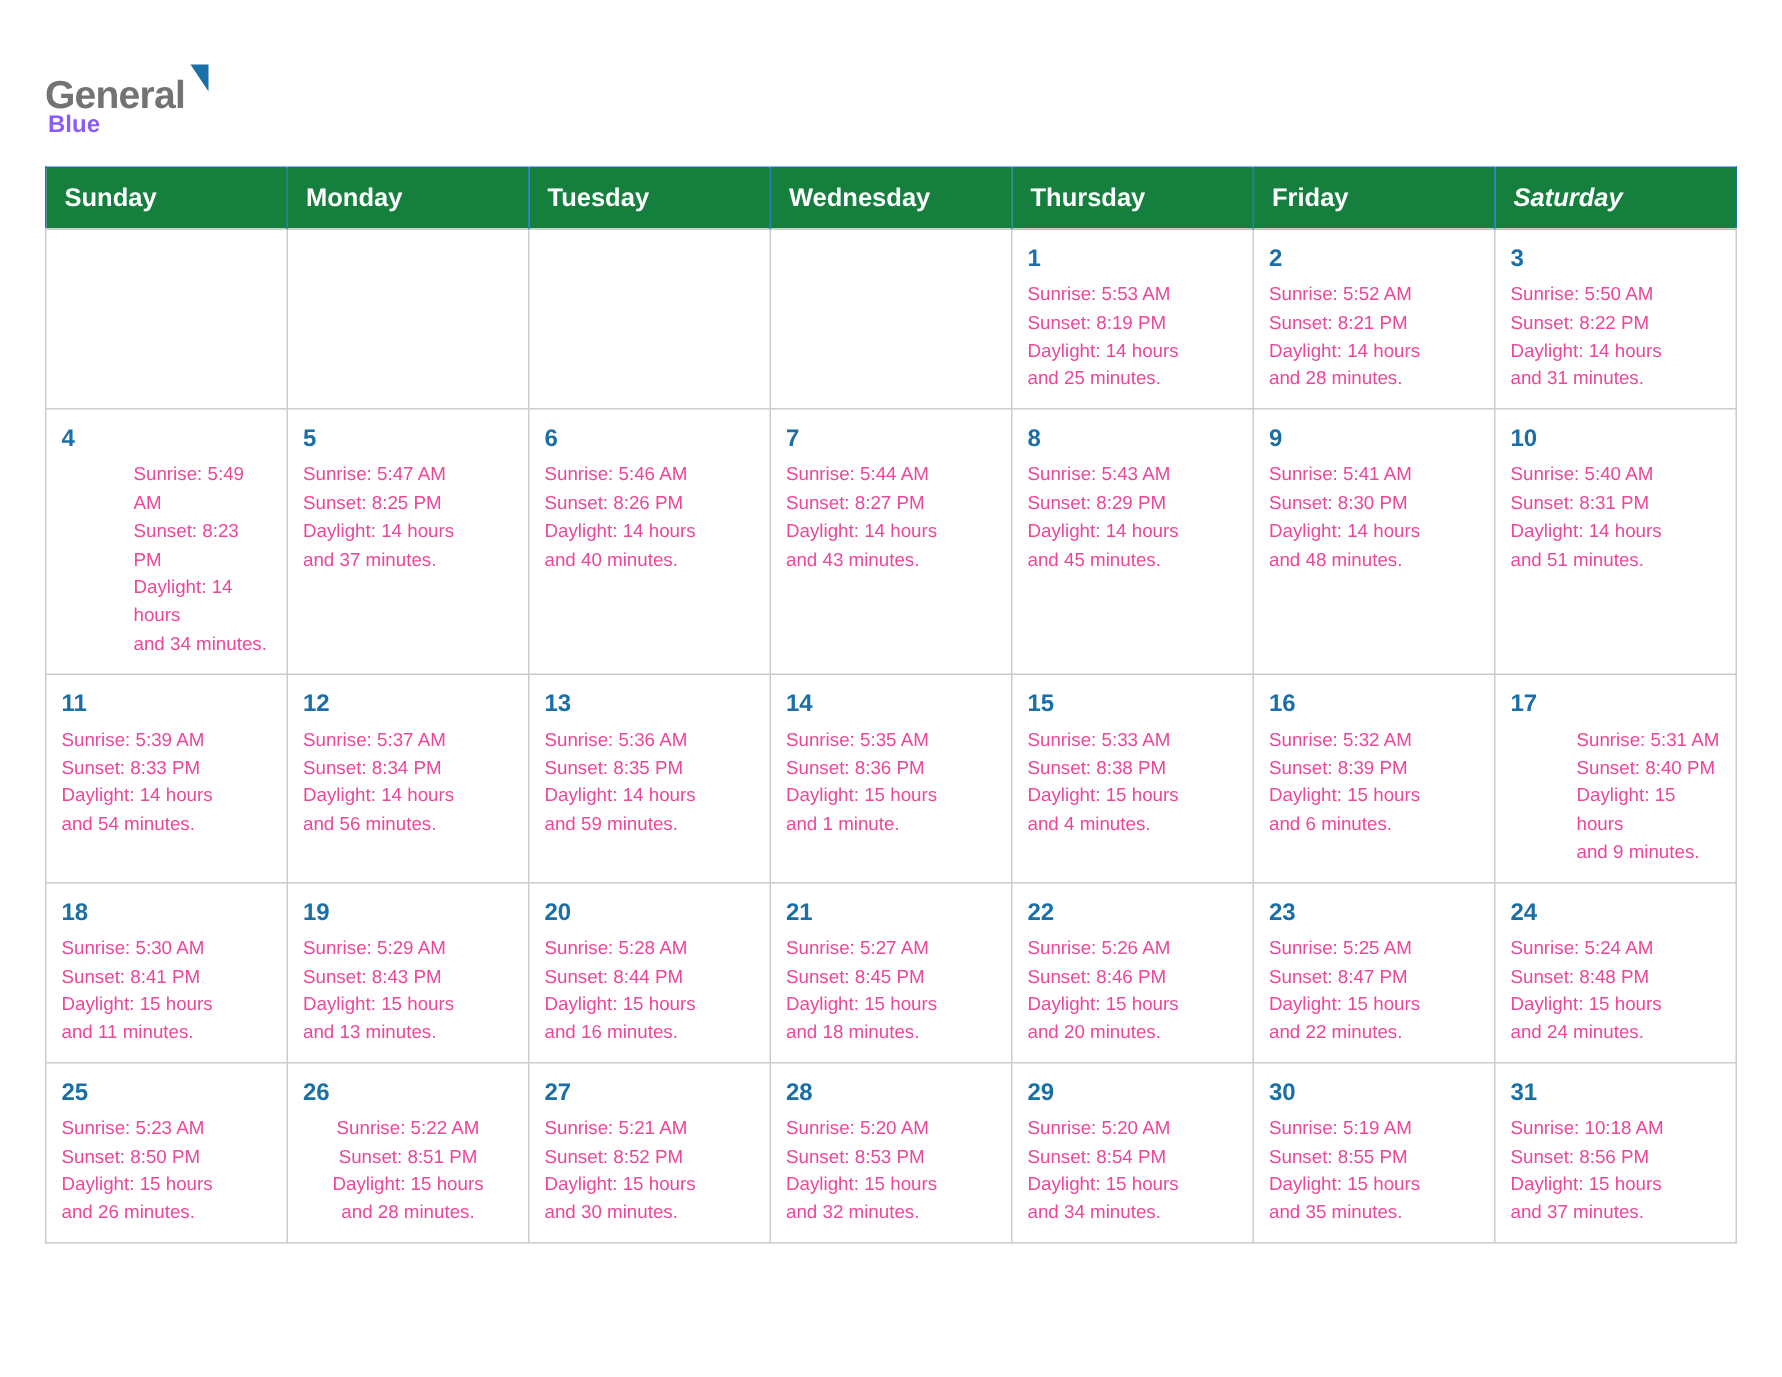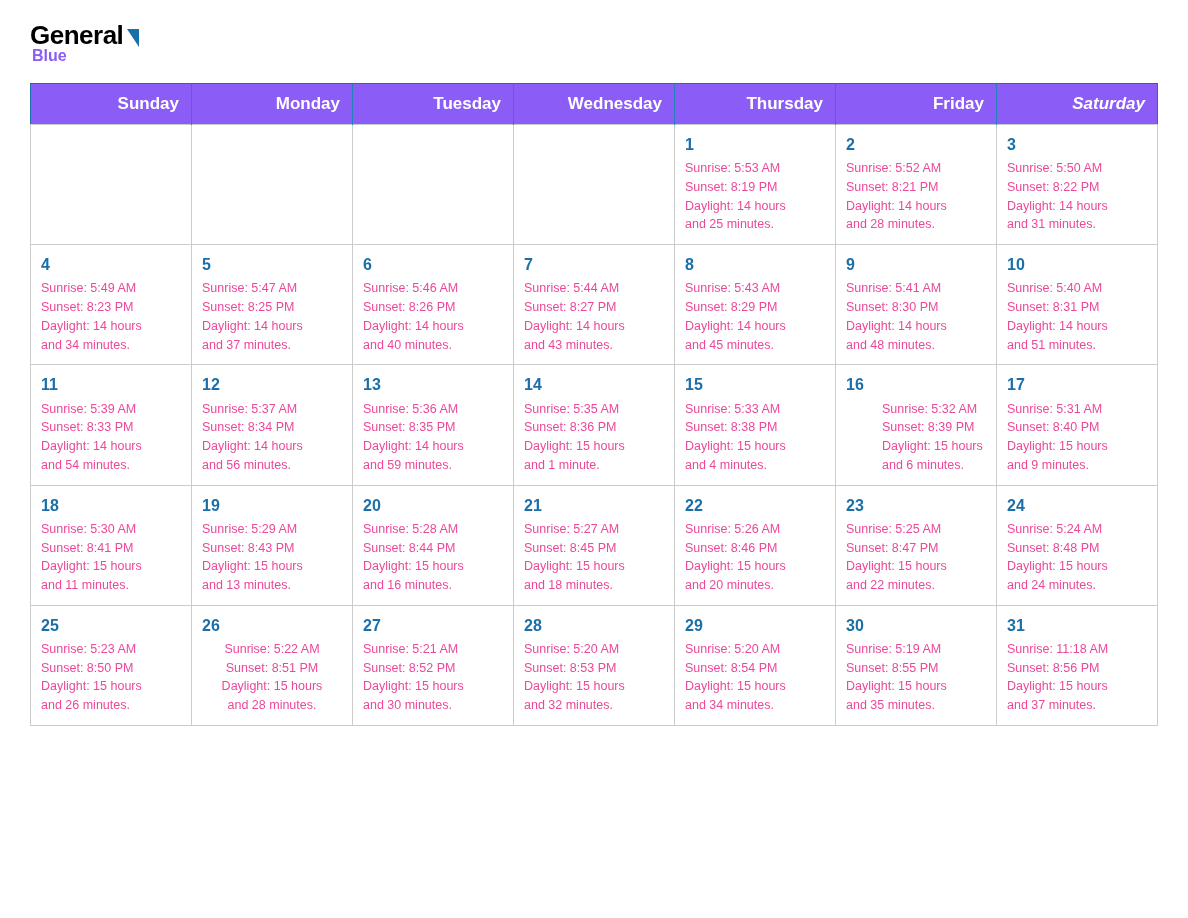--- a/index.html
+++ b/index.html
@@ -22,22 +22,23 @@
       flex-direction: column;
       align-items: flex-start;
     }
     .logo-top {
       display: flex;
       align-items: center;
     }
     .logo-general {
       font-size: 26px;
       font-weight: bold;
-      color: #000000;
+      color: #737373;
       letter-spacing: -0.5px;
+      margin-top: 28px;
     }
     .logo-arrow {
       width: 0;
       height: 0;
       border-left: 12px solid transparent;
       border-right: 0px solid transparent;
       border-top: 18px solid #1a6fa8;
       margin-left: 4px;
       margin-top: 4px;
     }
@@ -61,26 +62,26 @@
       font-size: 20px;
       color: #555;
       margin-top: 4px;
     }
     .calendar {
       width: 100%;
       border-collapse: collapse;
       border: 1.5px solid #1a6fa8;
     }
     .calendar thead tr th {
-      background-color: #8b5cf6;
+      background-color: #15803d;
       color: #fff;
       font-size: 17px;
       font-weight: bold;
       padding: 10px 12px;
-      text-align: right;
+      text-align: left;
       border-right: 1.5px solid #2480b8;
     }
     .calendar thead tr th:last-child {
       border-right: none;
       font-style: italic;
     }
     .calendar tbody tr td {
       vertical-align: top;
       padding: 8px 10px 10px 10px;
       border: 1px solid #ccc;
@@ -159,21 +160,21 @@
           <span class="day-num">3</span>
           <div class="day-info" style="white-space: pre-line;">Sunrise: 5:50 AM
 Sunset: 8:22 PM
 Daylight: 14 hours
 and 31 minutes.</div>
         </td>
       </tr>
       <tr>
         <td>
           <span class="day-num">4</span>
-          <div class="day-info" style="white-space: pre-line;">Sunrise: 5:49 AM
+          <div class="day-info" style="white-space: pre-line; margin-left: 48px;">Sunrise: 5:49 AM
 Sunset: 8:23 PM
 Daylight: 14 hours
 and 34 minutes.</div>
         </td>
         <td>
           <span class="day-num">5</span>
           <div class="day-info" style="white-space: pre-line;">Sunrise: 5:47 AM
 Sunset: 8:25 PM
 Daylight: 14 hours
 and 37 minutes.</div>
@@ -245,28 +246,28 @@
         </td>
         <td>
           <span class="day-num">15</span>
           <div class="day-info" style="white-space: pre-line;">Sunrise: 5:33 AM
 Sunset: 8:38 PM
 Daylight: 15 hours
 and 4 minutes.</div>
         </td>
         <td>
           <span class="day-num">16</span>
-          <div class="day-info" style="white-space: pre-line; margin-left: 36px;">Sunrise: 5:32 AM
+          <div class="day-info" style="white-space: pre-line;">Sunrise: 5:32 AM
 Sunset: 8:39 PM
 Daylight: 15 hours
 and 6 minutes.</div>
         </td>
         <td>
           <span class="day-num">17</span>
-          <div class="day-info" style="white-space: pre-line;">Sunrise: 5:31 AM
+          <div class="day-info" style="white-space: pre-line; margin-left: 44px;">Sunrise: 5:31 AM
 Sunset: 8:40 PM
 Daylight: 15 hours
 and 9 minutes.</div>
         </td>
       </tr>
       <tr>
         <td>
           <span class="day-num">18</span>
           <div class="day-info" style="white-space: pre-line;">Sunrise: 5:30 AM
 Sunset: 8:41 PM
@@ -354,20 +355,20 @@
         </td>
         <td>
           <span class="day-num">30</span>
           <div class="day-info" style="white-space: pre-line;">Sunrise: 5:19 AM
 Sunset: 8:55 PM
 Daylight: 15 hours
 and 35 minutes.</div>
         </td>
         <td>
           <span class="day-num">31</span>
-          <div class="day-info" style="white-space: pre-line;">Sunrise: 11:18 AM
+          <div class="day-info" style="white-space: pre-line;">Sunrise: 10:18 AM
 Sunset: 8:56 PM
 Daylight: 15 hours
 and 37 minutes.</div>
         </td>
       </tr>
     </tbody>
 </table>
 
 </body></html>

